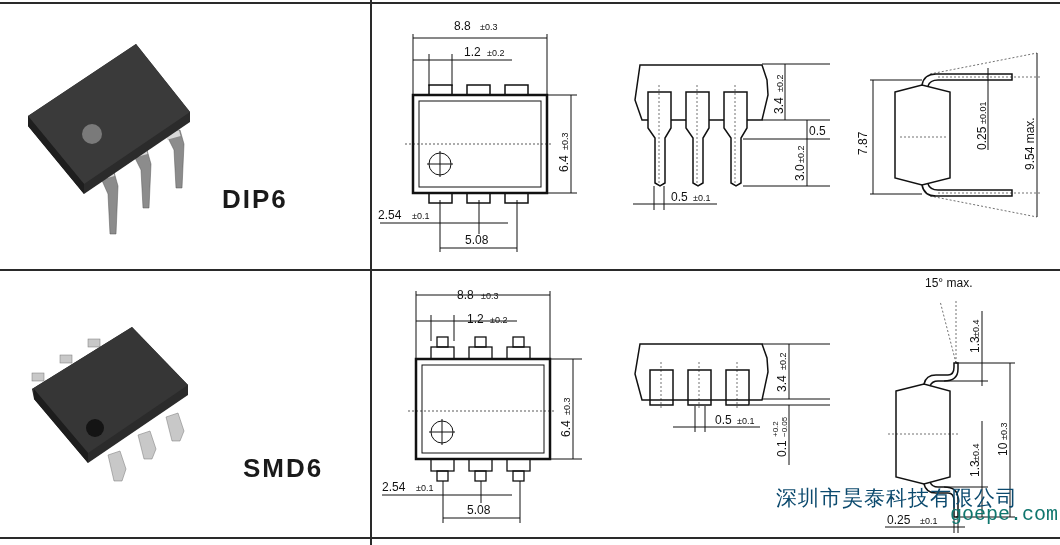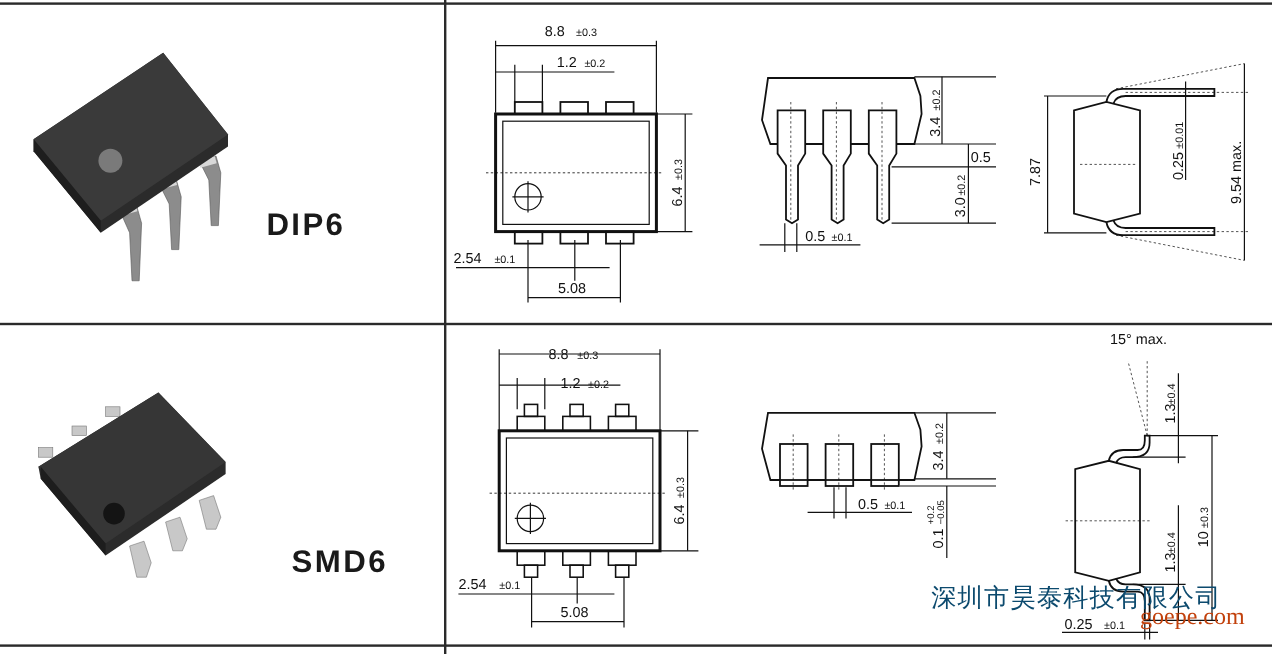--- a/index.html
+++ b/index.html
@@ -2,21 +2,21 @@
 <html><head>
 <meta charset="utf-8">
 <style>
   html,body{margin:0;padding:0;background:#fff;}
   body{width:1060px;height:545px;position:relative;overflow:hidden;font-family:"Liberation Sans",sans-serif;color:#111;}
   .grid-line{position:absolute;background:#2a2a2a;}
   .cell{position:absolute;text-decoration:underline;}
   .pkg-label{position:absolute;font-family:"Liberation Sans",sans-serif;font-weight:bold;font-size:26px;letter-spacing:2px;color:#1a1a1a;}
   svg text{font-family:"Liberation Sans",sans-serif;fill:#111;}
   .wm-cn{position:absolute;left:776px;top:484px;font-family:"DejaVu Sans",sans-serif;font-size:21px;color:#0c4a6e;letter-spacing:1px;}
-  .wm-en{position:absolute;left:950px;top:503px;font-family:Liberation Serif, serif;font-size:20px;color:#c2410c;}
+  .wm-en{position:absolute;left:950px;top:503px;font-family:Liberation Mono, monospace;font-size:20px;color:#0f766e;}
 </style>
 </head>
 <body>
 
 <div class="grid-line" style="left:0;top:2px;width:1060px;height:2px;"></div>
 <div class="grid-line" style="left:0;top:269px;width:1060px;height:2px;"></div>
 <div class="grid-line" style="left:0;top:537px;width:1060px;height:2px;"></div>
 <div class="grid-line" style="left:370px;top:0;width:2px;height:545px;"></div>
 
 <div class="cell" style="left:0;top:4px;width:370px;height:265px;">
@@ -32,21 +32,21 @@
       <rect x="133" y="146" width="14" height="6" transform="rotate(-15 140 149)"></rect>
       <rect x="166" y="128" width="14" height="6" transform="rotate(-15 173 131)"></rect>
     </g>
 
     <path d="M28 112 L136 40 L190 108 L190 118 L84 190 L28 122 Z" fill="#2b2b2b"></path>
     <path d="M28 112 L136 40 L190 108 L84 180 Z" fill="#3a3a3a"></path>
     <path d="M28 112 L84 180 L84 190 L28 122 Z" fill="#1e1e1e"></path>
     <circle cx="92" cy="130" r="10" fill="#7a7a7a"></circle>
   </svg>
 </div>
-<div class="pkg-label" style="left:222px;top:172px;">DIP6</div>
+<div class="pkg-label" style="left:222px;top:184px;">DIP6</div>
 
 <div class="cell" style="left:372px;top:4px;width:230px;height:262px;">
   <svg width="230" height="262">
     <g stroke="#111" fill="none" stroke-width="1">
       <line x1="41" y1="30" x2="41" y2="90"></line>
         <line x1="175" y1="30" x2="175" y2="90"></line>
       <line x1="41" y1="34" x2="175" y2="34"></line>
       <line x1="41" y1="56" x2="140" y2="56"></line>
       <line x1="57" y1="50" x2="57" y2="82"></line>
         <line x1="80" y1="50" x2="80" y2="82"></line>

